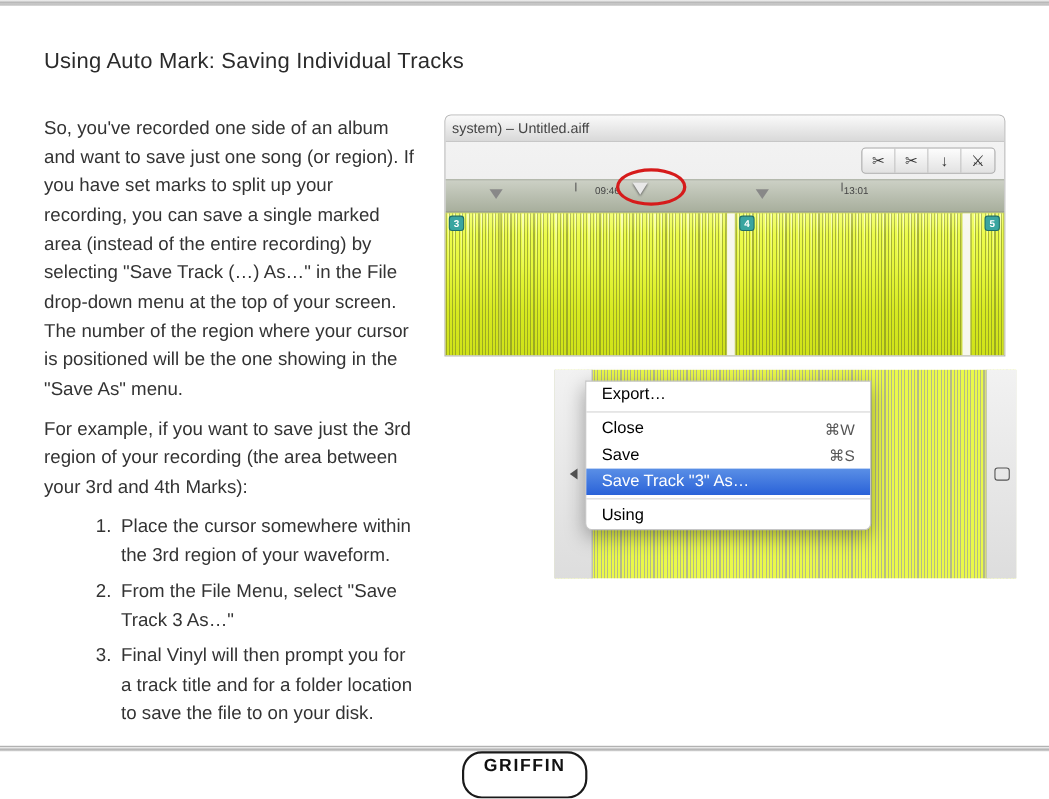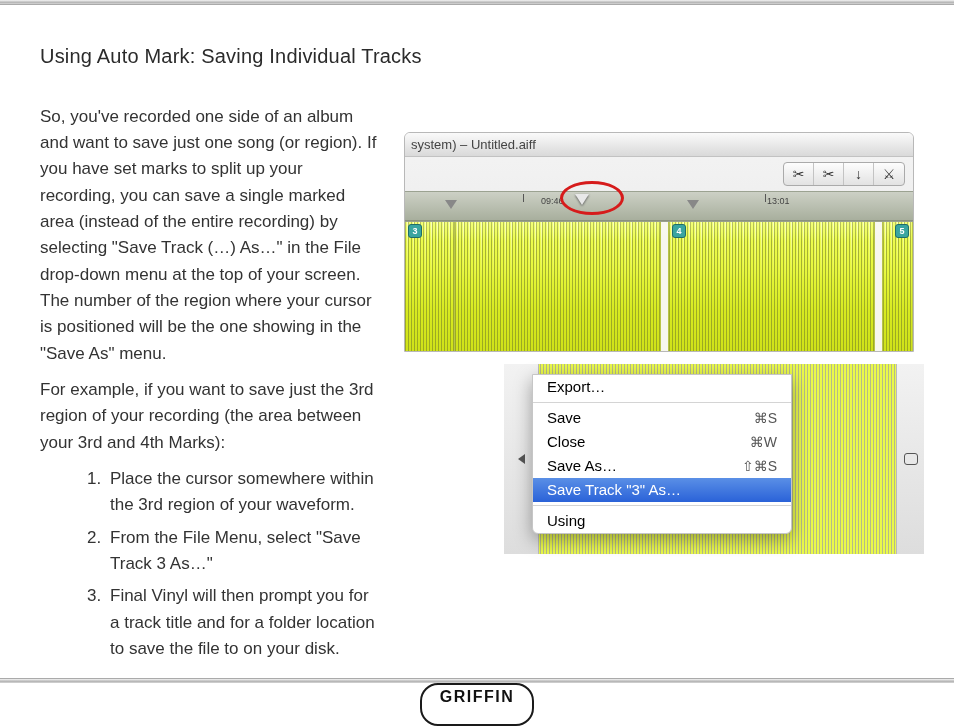--- a/index.html
+++ b/index.html
@@ -40,21 +40,20 @@
     font-size: 17px;
     line-height: 1.55;
     color: #333;
   }
   .left-col p { margin-bottom: 10px; }
   .left-col ol { padding-left: 18px; margin-top: 8px; }
   .left-col li { margin-bottom: 6px; padding-left: 4px; margin-left: 48px; }
   .right-col {
     flex: 1;
     position: relative;
-    margin-top: 28px;
   }
   
   .wave-window {
     border: 1px solid #b8b8b8;
     border-radius: 6px 6px 0 0;
     background: linear-gradient(to bottom, #f4f4f4, #e4e4e4);
     height: 220px;
     overflow: hidden;
     position: relative;
   }
@@ -330,30 +329,26 @@
           <div class="loop-icon"></div>
         </div>
       </div>
 
       <div class="menu-wrap">
         <div class="menu-item">
           <span>Export…</span>
         </div>
         <div class="menu-sep"></div>
         <div class="menu-item">
+          <span>Close</span>
+          <span class="shortcut">⌘W</span>
+        </div>
+        <div class="menu-item">
           <span>Save</span>
           <span class="shortcut">⌘S</span>
-        </div>
-        <div class="menu-item">
-          <span>Close</span>
-          <span class="shortcut">⌘W</span>
-        </div>
-        <div class="menu-item">
-          <span>Save As…</span>
-          <span class="shortcut">⇧⌘S</span>
         </div>
         <div class="menu-item hl">
           <span>Save Track "3" As…</span>
         </div>
         <div class="menu-sep"></div>
         <div class="menu-item">
           <span>Using</span>
         </div>
       </div>
 

